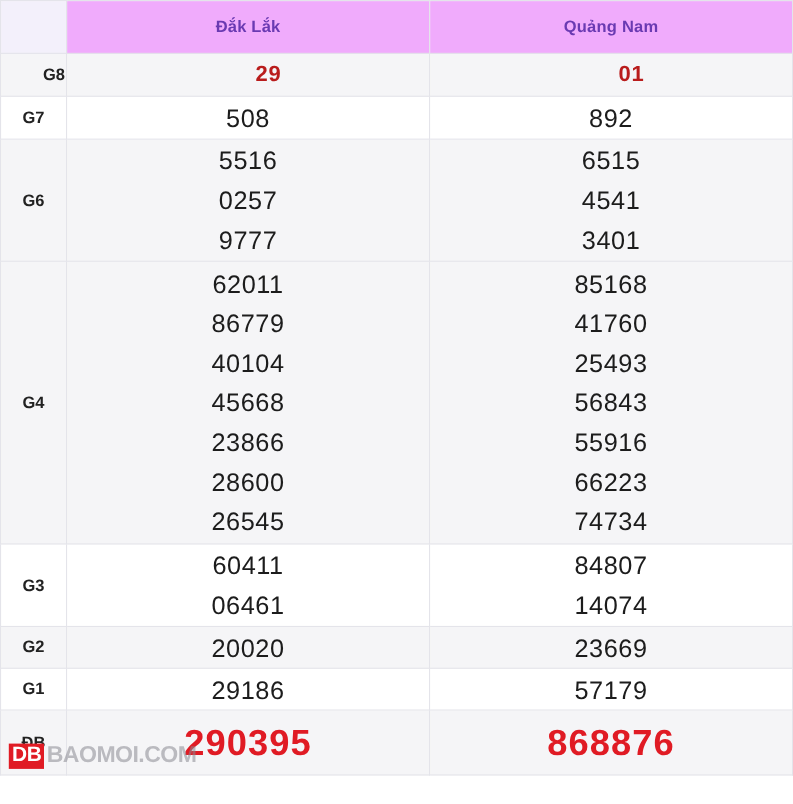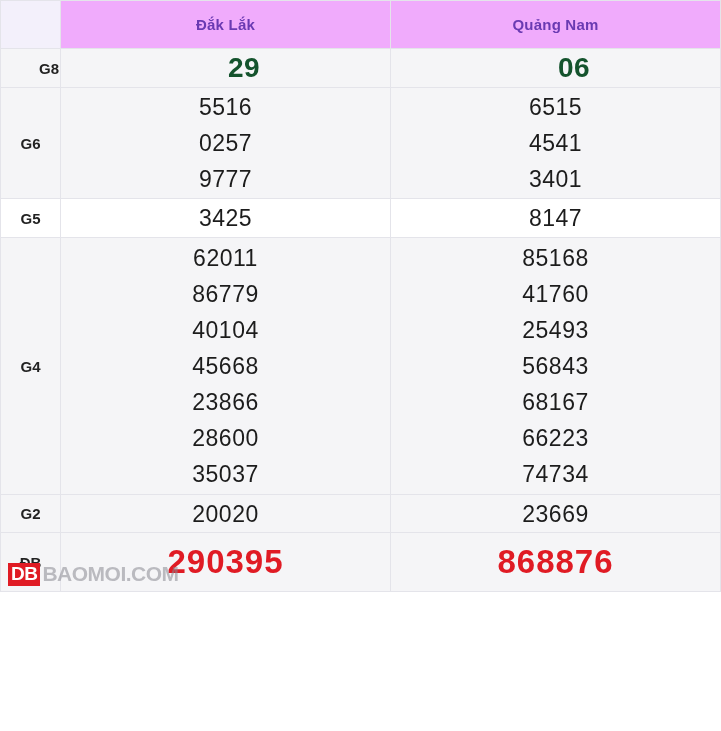--- a/index.html
+++ b/index.html
@@ -56,23 +56,23 @@
     align-items: center;
   }
   .num {
     font-size: 23px;
     color: #1c1c1c;
     line-height: 36px;
     font-weight: normal;
     letter-spacing: 0.5px;
   }
   .num.special {
-    color: #14532d;
-    font-weight: bold;
-    font-size: 28px;
+    color: #b91c1c;
+    font-weight: bold;
+    font-size: 20px;
   }
   .num.big {
     color: #e01b24;
     font-weight: bold;
     font-size: 33px;
     letter-spacing: 1px;
     line-height: 44px;
   }
 
   tr.r-g8 td { height: 38px; padding-left: 37px; }
@@ -133,99 +133,127 @@
 
       <tr class="shade r-g8">
         <td class="label">G8</td>
         <td>
           <div class="nums">
             <span class="num special">29</span>
           </div>
         </td>
         <td>
           <div class="nums">
-            <span class="num special">06</span>
-          </div>
-        </td>
-      </tr>
-
+            <span class="num special">01</span>
+          </div>
+        </td>
+      </tr>
+
+      <tr class="plain r-g7">
+        <td class="label">G7</td>
+        <td>
+          <div class="nums">
+            <span class="num">508</span>
+          </div>
+        </td>
+        <td>
+          <div class="nums">
+            <span class="num">892</span>
+          </div>
+        </td>
+      </tr>
 
       <tr class="shade r-g6">
         <td class="label">G6</td>
         <td>
           <div class="nums">
             <span class="num">5516</span>
             <span class="num">0257</span>
             <span class="num">9777</span>
           </div>
         </td>
         <td>
           <div class="nums">
             <span class="num">6515</span>
             <span class="num">4541</span>
             <span class="num">3401</span>
           </div>
         </td>
       </tr>
 
-      <tr class="plain r-g5">
-        <td class="label">G5</td>
-        <td>
-          <div class="nums">
-            <span class="num">3425</span>
-          </div>
-        </td>
-        <td>
-          <div class="nums">
-            <span class="num">8147</span>
-          </div>
-        </td>
-      </tr>
 
       <tr class="shade r-g4">
         <td class="label">G4</td>
         <td>
           <div class="nums">
             <span class="num">62011</span>
             <span class="num">86779</span>
             <span class="num">40104</span>
             <span class="num">45668</span>
             <span class="num">23866</span>
             <span class="num">28600</span>
-            <span class="num">35037</span>
+            <span class="num">26545</span>
           </div>
         </td>
         <td>
           <div class="nums">
             <span class="num">85168</span>
             <span class="num">41760</span>
             <span class="num">25493</span>
             <span class="num">56843</span>
-            <span class="num">68167</span>
+            <span class="num">55916</span>
             <span class="num">66223</span>
             <span class="num">74734</span>
           </div>
         </td>
       </tr>
 
+      <tr class="plain r-g3">
+        <td class="label">G3</td>
+        <td>
+          <div class="nums">
+            <span class="num">60411</span>
+            <span class="num">06461</span>
+          </div>
+        </td>
+        <td>
+          <div class="nums">
+            <span class="num">84807</span>
+            <span class="num">14074</span>
+          </div>
+        </td>
+      </tr>
 
       <tr class="shade r-g2">
         <td class="label">G2</td>
         <td>
           <div class="nums">
             <span class="num">20020</span>
           </div>
         </td>
         <td>
           <div class="nums">
             <span class="num">23669</span>
           </div>
         </td>
       </tr>
 
+      <tr class="plain r-g1">
+        <td class="label">G1</td>
+        <td>
+          <div class="nums">
+            <span class="num">29186</span>
+          </div>
+        </td>
+        <td>
+          <div class="nums">
+            <span class="num">57179</span>
+          </div>
+        </td>
+      </tr>
 
       <tr class="shade r-db">
         <td class="label">ĐB</td>
         <td>
           <div class="nums">
             <span class="num big">290395</span>
           </div>
         </td>
         <td>
           <div class="nums">

